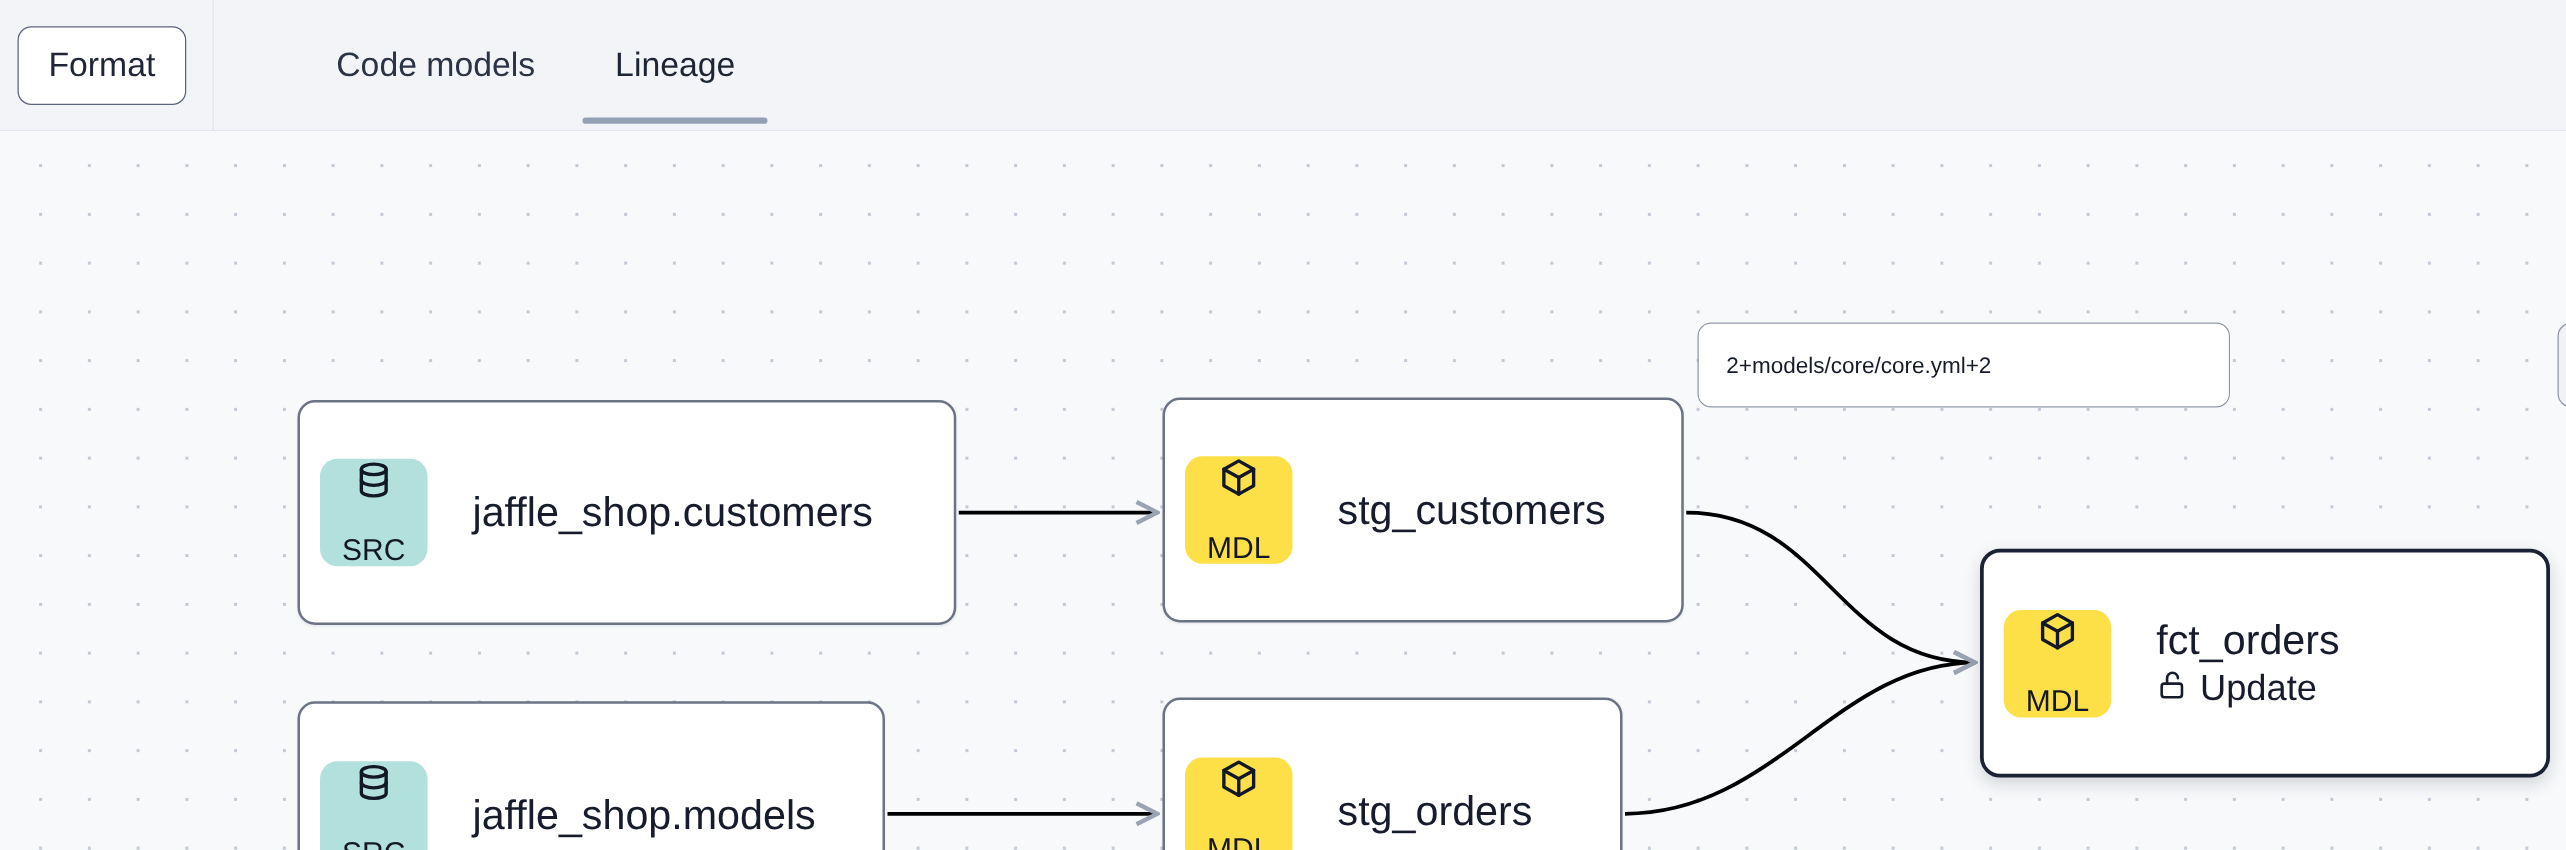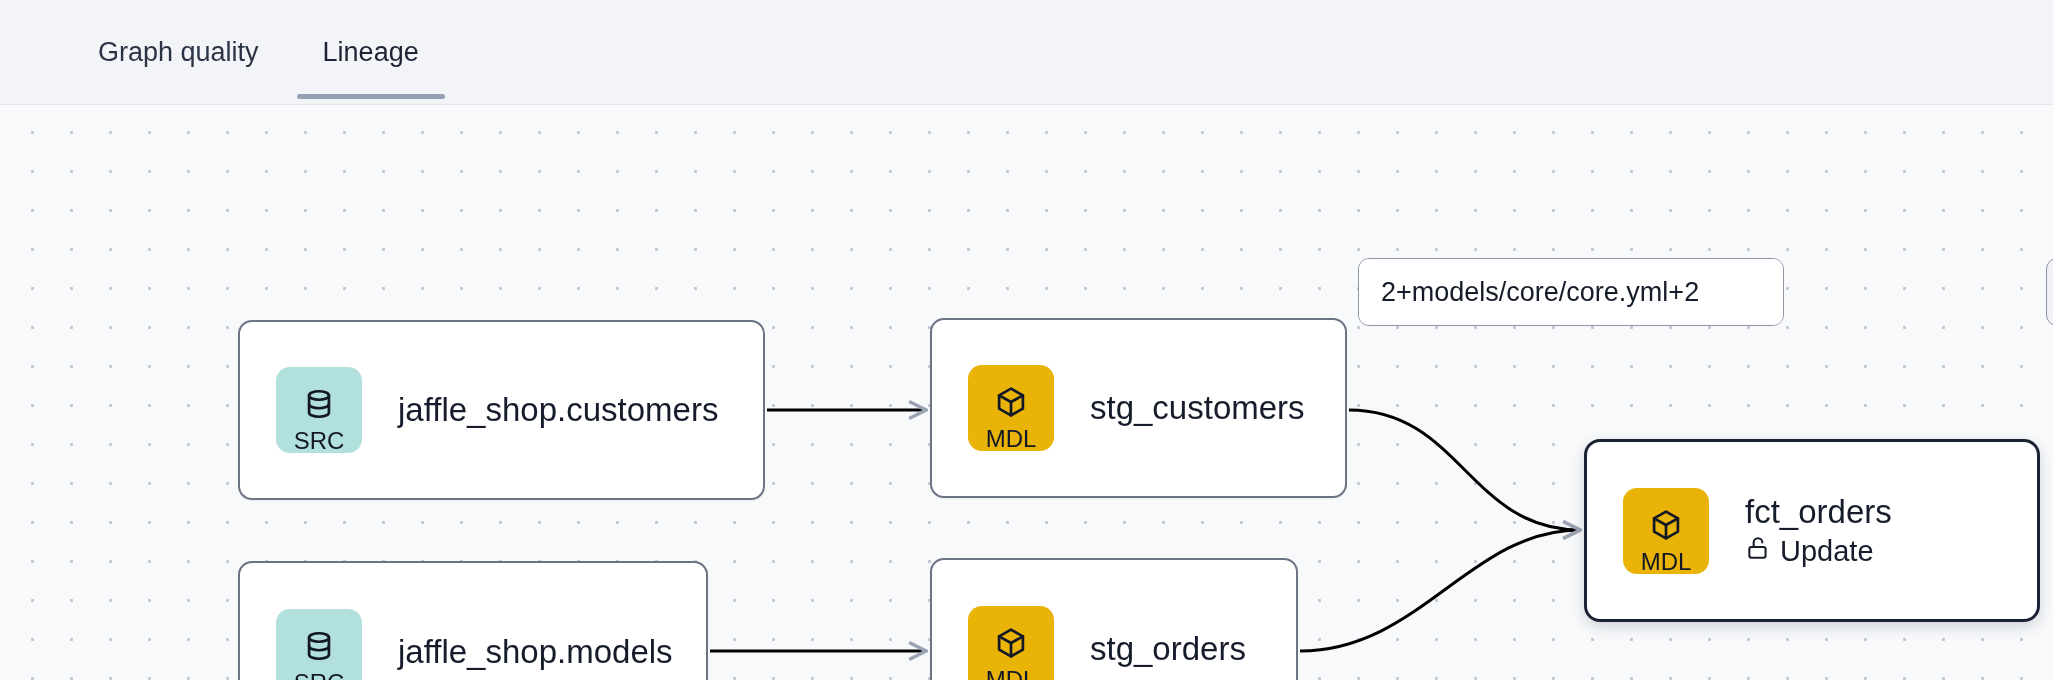--- a/index.html
+++ b/index.html
@@ -116,27 +116,27 @@
     box-shadow: 0 5px 14px rgba(20,25,40,0.16);
   }
 
   .badge {
     width: 86px;
     height: 86px;
     border-radius: 14px;
     display: flex;
     flex-direction: column;
     align-items: center;
-    justify-content: flex-end;
+    justify-content: space-between;
     flex: 0 0 auto;
-    margin-left: 36px;
+    margin-left: 16px;
   }
 
   .badge.src { background: #b2e0dc; }
-  .badge.mdl { background: #eab308; }
+  .badge.mdl { background: #fde047; }
 
   .badge-icon { display: block; }
 
   .badge-label {
     font-size: 24px;
     color: #121826;
     line-height: 1;
     margin-top: 4px;
     font-family: "Liberation Sans", sans-serif;
   }
@@ -186,21 +186,21 @@
     border: 1.6px solid #8e96a6;
     border-radius: 11px;
     overflow: hidden;
     background: #ffffff;
   }
 
   .selector-input {
     border: none;
     outline: none;
     background: #ffffff;
-    font-size: 27px;
+    font-size: 18px;
     color: #151b29;
     padding: 0 22px;
     width: 424px;
     height: 100%;
     font-family: "Liberation Sans", sans-serif;
   }
 
   .update-graph-button {
     border: none;
     border-left: 1.4px solid #c9ced9;
@@ -223,23 +223,26 @@
     background: #f1f2f5;
     border: 1.6px solid #8e96a6;
     border-radius: 11px;
   }
 </style>
 </head>
 <body>
 
 <div class="header">
 
+  <div class="format-zone">
+    <button class="format-button">Format</button>
+  </div>
 
   <div class="tabs">
-    <div class="tab">Graph quality</div>
+    <div class="tab">Code models</div>
     <div class="tab active">Lineage</div>
   </div>
 
 </div>
 
 <div class="canvas">
 
   <svg class="edge-layer" viewBox="0 0 2053 575" xmlns="http://www.w3.org/2000/svg">
     <defs>
       <marker id="arrow" viewBox="0 0 10 10" refX="9" refY="5" markerWidth="7" markerHeight="7" orient="auto-start-reverse">

